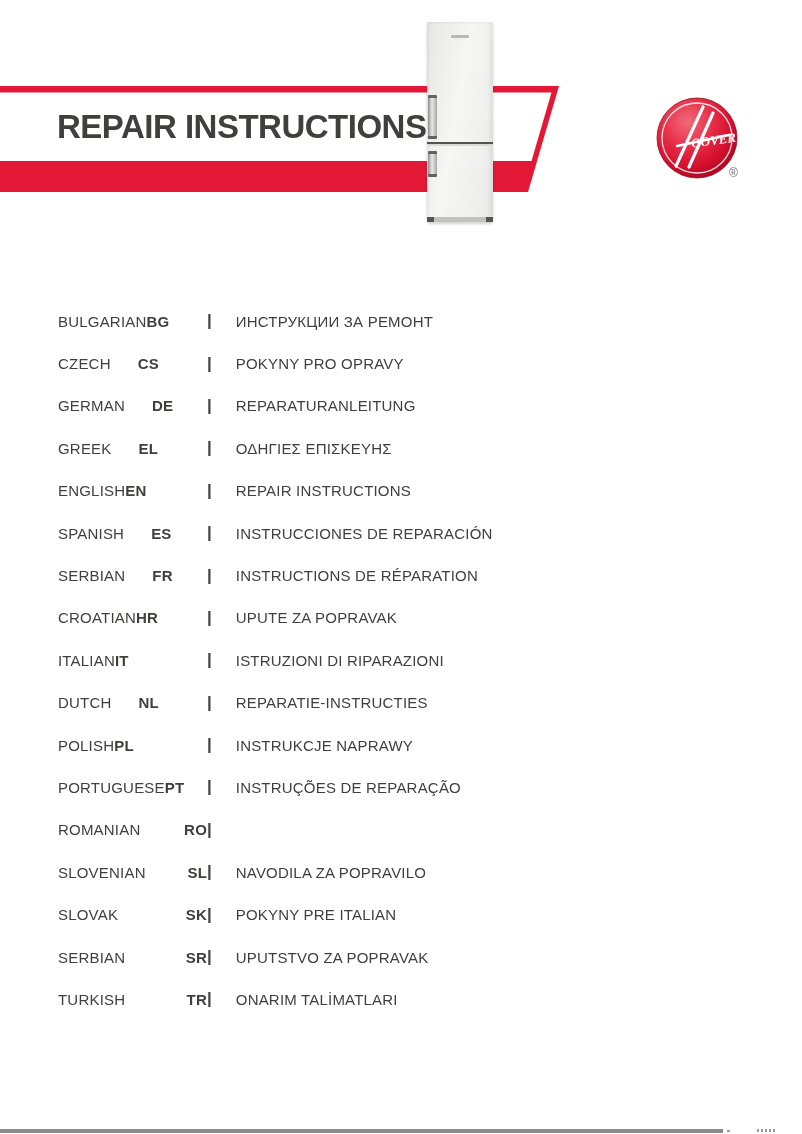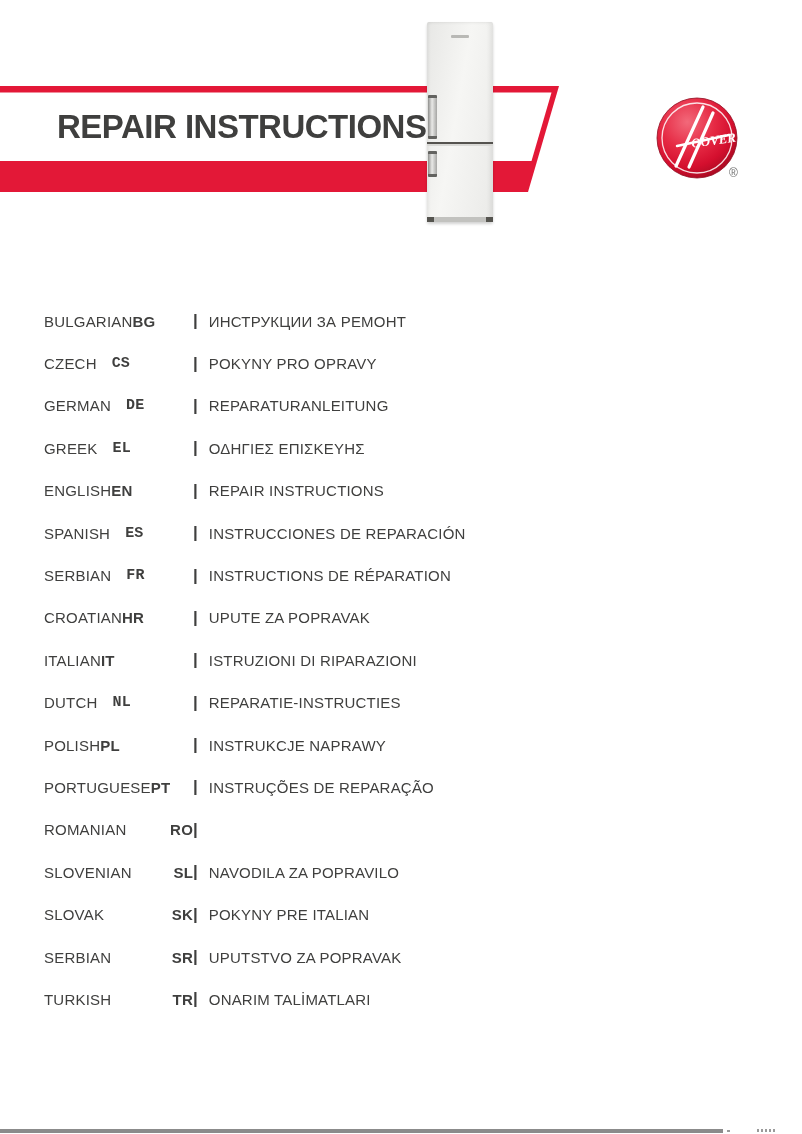--- a/index.html
+++ b/index.html
@@ -33,29 +33,29 @@
   .handle-lower{top:129px;height:20px;}
   .fridge-plinth{position:absolute;left:5px;right:5px;bottom:0;height:5px;background:#c2c2bf;}
   .fridge-foot{position:absolute;bottom:0;width:7px;height:5px;background:#55544f;}
   .foot-left{left:0;} .foot-right{right:0;}
 
   
   .hoover-logo{position:absolute;left:653px;top:96px;width:100px;height:100px;z-index:3;}
   .registered-mark{position:absolute;left:76px;top:70px;font-size:12px;color:#6f6f6f;}
 
   
-  .lang-list{position:absolute;left:44px;top:300px;z-index:2;}
+  .lang-list{position:absolute;left:58px;top:300px;z-index:2;}
   .lang-row{display:flex;align-items:center;height:42.4px;color:var(--charcoal);font-size:15px;}
   .lang-left{display:flex;align-items:center;width:149px;flex:none;white-space:nowrap;}
   .lang-name{font-weight:400;letter-spacing:.2px;}
   .lang-code{font-weight:700;letter-spacing:.2px;}
-  .lang-row.spaced .lang-code{margin-left:15px;font-family:Liberation Mono, monospace;}
+  .lang-row.spaced .lang-code{margin-left:27px;}
   .lang-row.right .lang-code{margin-left:auto;}
   .pipe{flex:none;font-weight:700;font-size:17px;color:var(--charcoal);}
-  .lang-title{margin-left:11px;white-space:nowrap;letter-spacing:.2px;}
+  .lang-title{margin-left:24px;white-space:nowrap;letter-spacing:.2px;}
 
   
   .footer-bar{position:absolute;left:0;top:1129px;width:723px;height:4px;background:var(--footer-gray);z-index:2;}
   .footer-dot{position:absolute;left:727px;top:1130px;width:3px;height:2px;background:#9a9a9a;z-index:2;}
   .footer-dashes{position:absolute;left:757px;top:1129px;width:20px;height:3px;z-index:2;
     background:repeating-linear-gradient(to right,#9a9a9a 0 2px,transparent 2px 4px);}
 </style>
 </head>
 <body>
 

